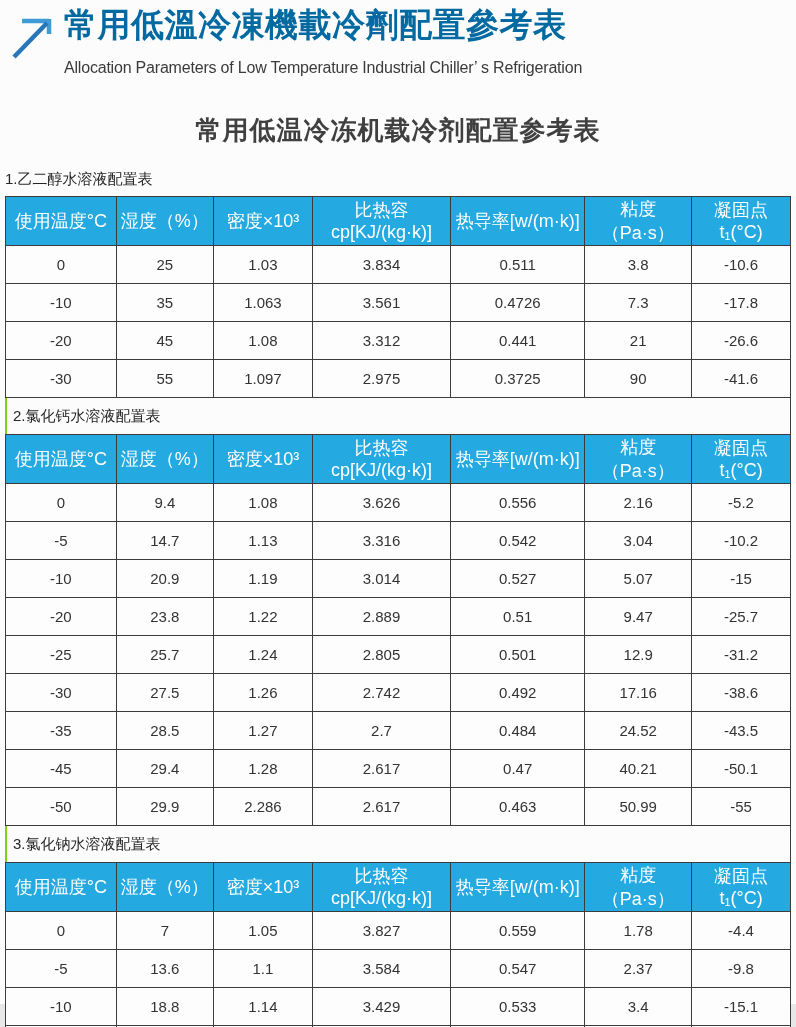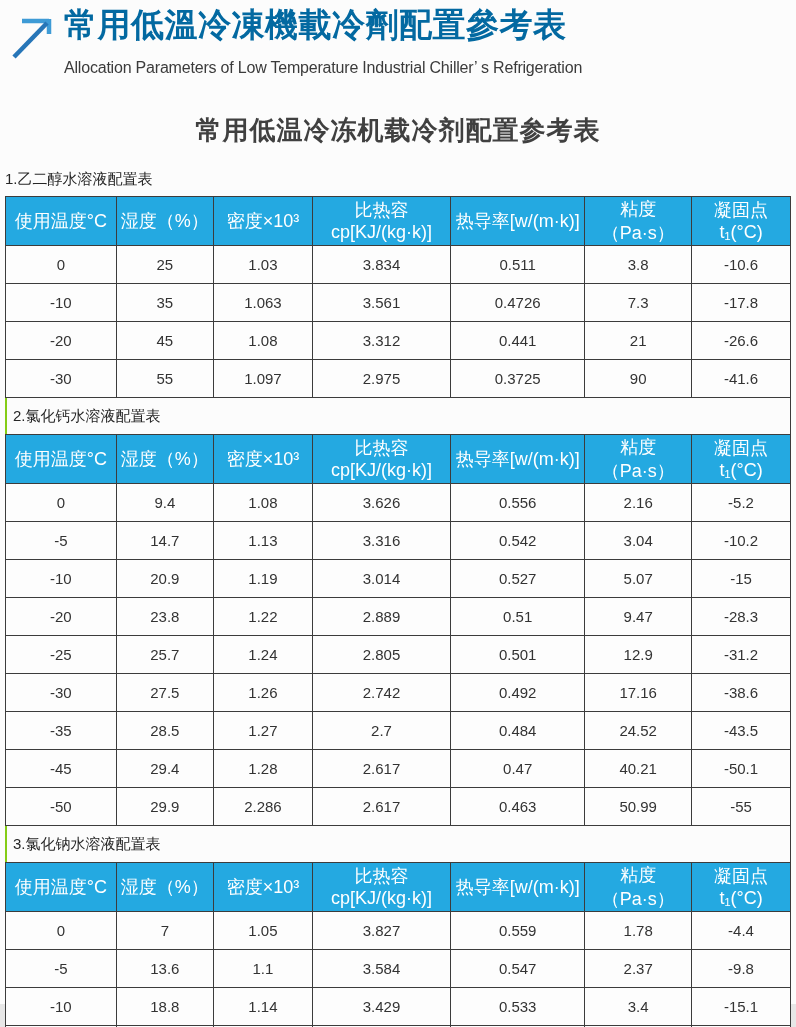--- a/index.html
+++ b/index.html
@@ -228,21 +228,21 @@
               <td>5.07</td>
               <td>-15</td>
             </tr>
             <tr>
               <td>-20</td>
               <td>23.8</td>
               <td>1.22</td>
               <td>2.889</td>
               <td>0.51</td>
               <td>9.47</td>
-              <td>-28.3</td>
+              <td>-25.7</td>
             </tr>
             <tr>
               <td>-25</td>
               <td>25.7</td>
               <td>1.24</td>
               <td>2.805</td>
               <td>0.501</td>
               <td>12.9</td>
               <td>-31.2</td>
             </tr>

